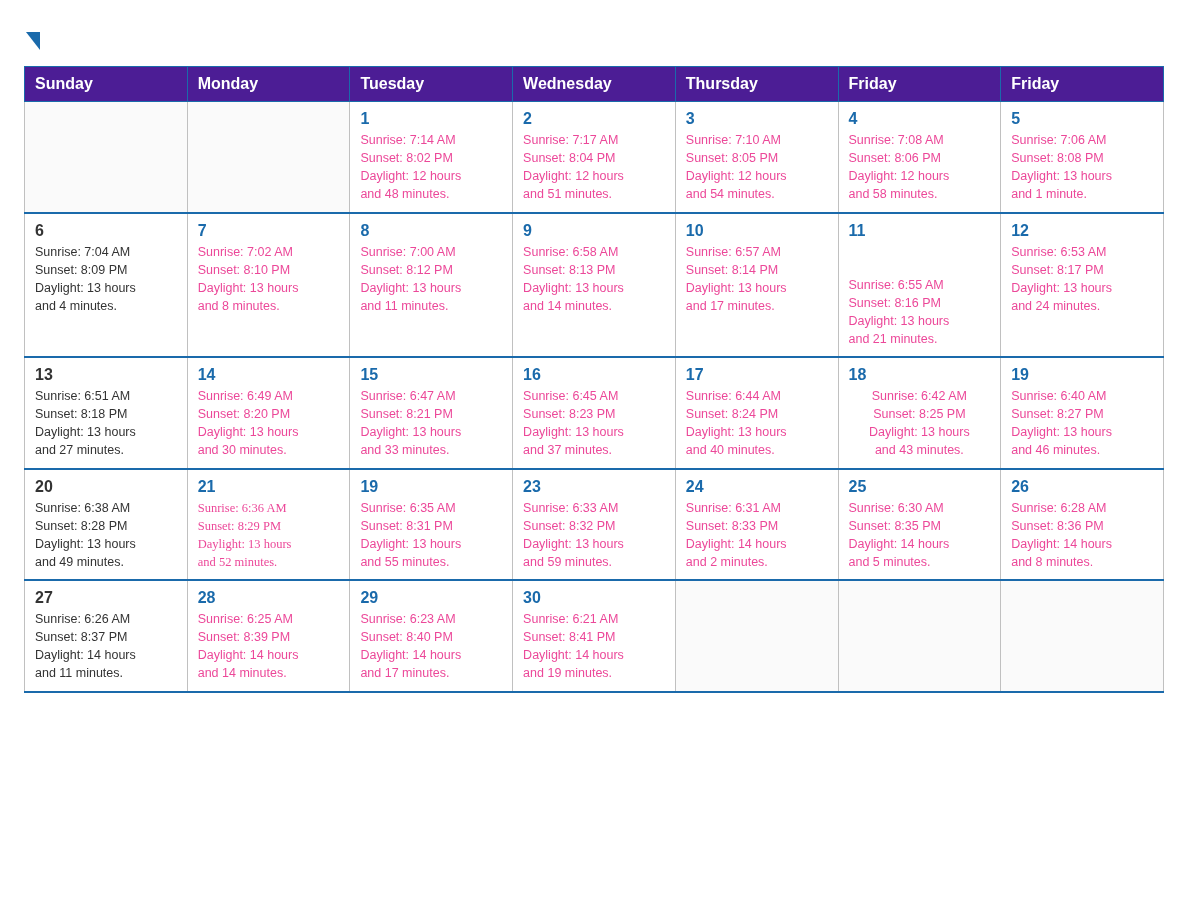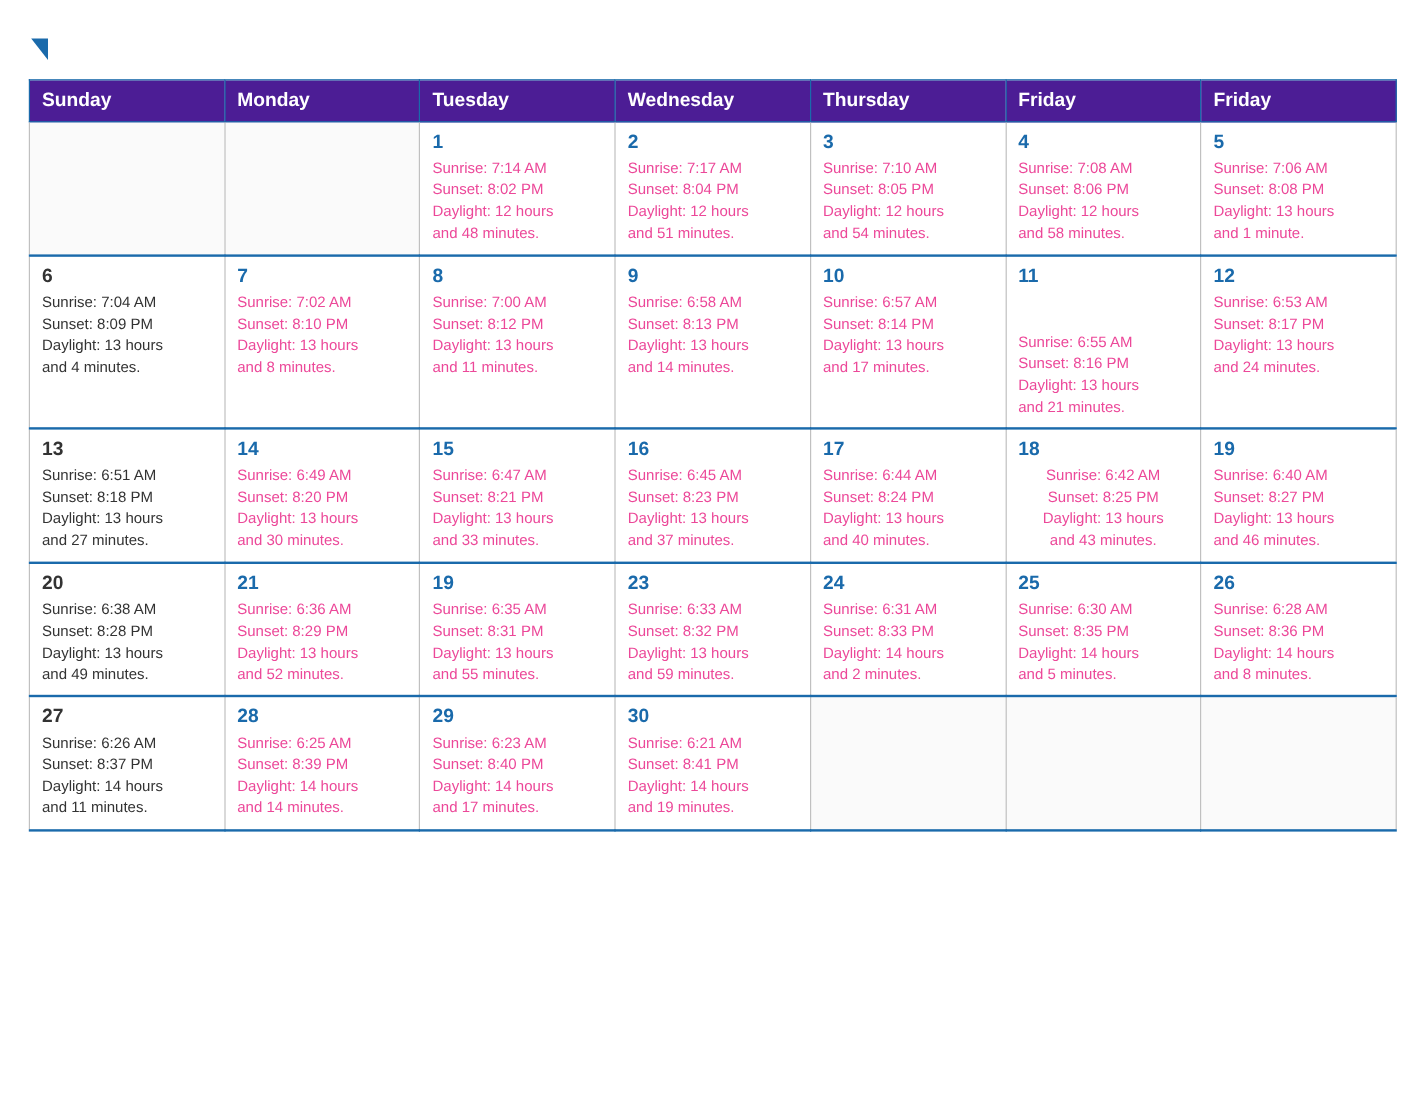--- a/index.html
+++ b/index.html
@@ -280,21 +280,21 @@
       <tr>
         <td>
           <span class="day-number">20</span>
           <div class="day-info" style="white-space: pre-line;">Sunrise: 6:38 AM
 Sunset: 8:28 PM
 Daylight: 13 hours
 and 49 minutes.</div>
         </td>
         <td>
           <span class="day-number">21</span>
-          <div class="day-info" style="white-space: pre-line;">Sunrise: 6:36 AM
+          <div class="day-info" style="white-space: pre-line; font-family: Liberation Serif, serif;">Sunrise: 6:36 AM
 Sunset: 8:29 PM
 Daylight: 13 hours
 and 52 minutes.</div>
         </td>
         <td>
           <span class="day-number">19</span>
           <div class="day-info" style="white-space: pre-line;">Sunrise: 6:35 AM
 Sunset: 8:31 PM
 Daylight: 13 hours
 and 55 minutes.</div>

